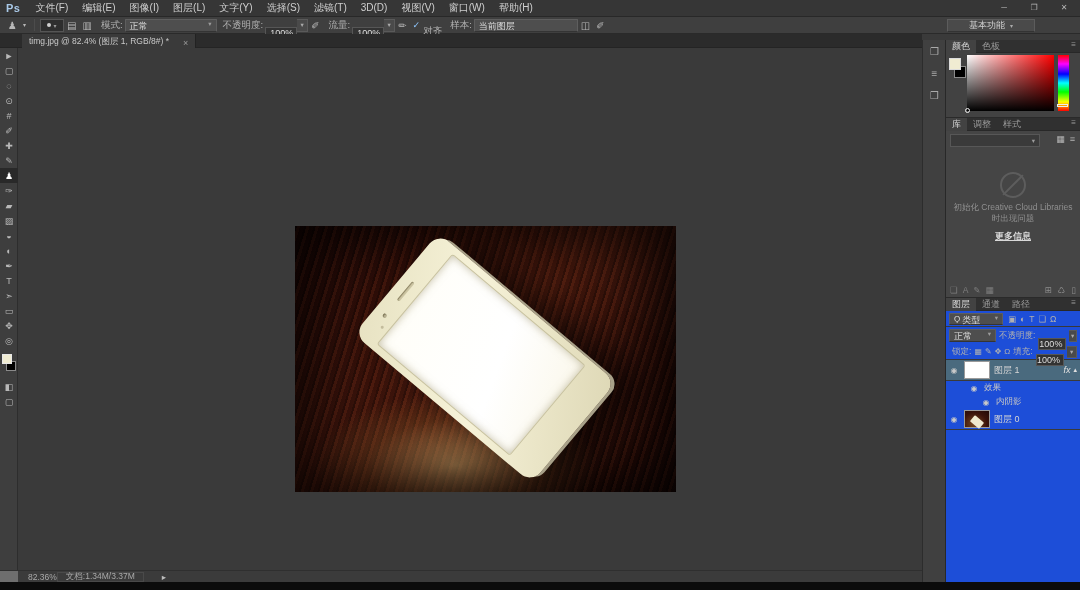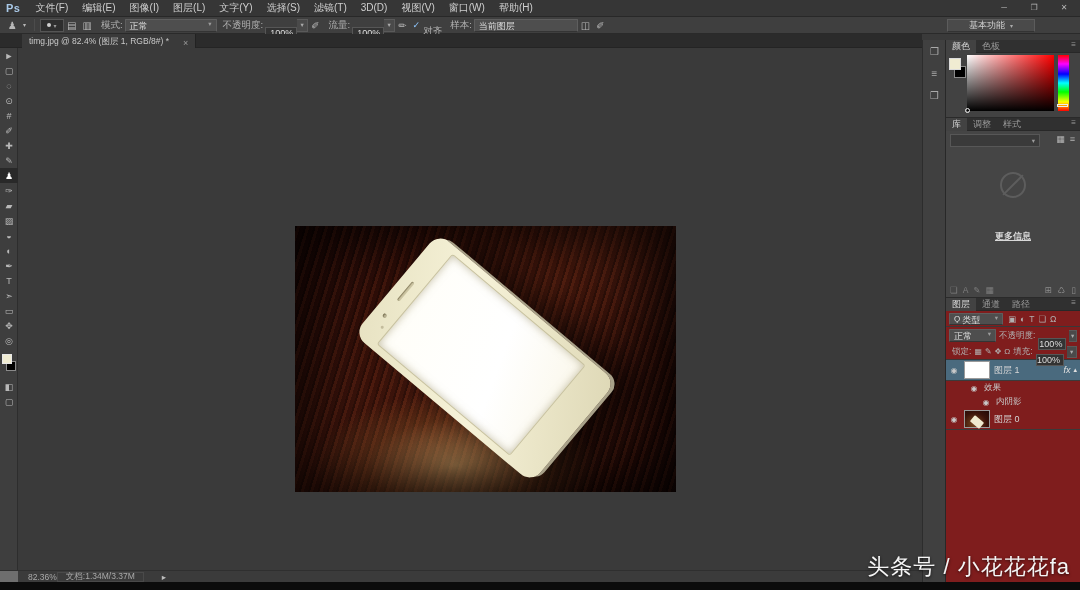--- a/index.html
+++ b/index.html
@@ -81,21 +81,21 @@
   .lib-panel { position:absolute; top:78px; left:0; right:0; height:180px; border-bottom:1px solid #2a2a2a; background:#454545; }
   .lib-search { position:absolute; top:16px; left:4px; width:90px; height:13px; background:#3a3a3a; border:1px solid #575757; display:flex; align-items:center; padding:0 4px; }
   .lib-view-icons { position:absolute; top:16px; right:5px; display:flex; gap:5px; color:#b5b5b5; font-size:9px; }
   .cc-logo { position:absolute; top:54px; left:50%; margin-left:-13px; width:26px; height:26px; border:2px solid #5d5d5d; border-radius:50%; }
   .cc-logo::after { content:""; position:absolute; left:-3px; top:10px; width:28px; height:2px; background:#5d5d5d; transform:rotate(-45deg); }
   .lib-msg { position:absolute; top:84px; left:6px; right:6px; text-align:center; font-size:8.5px; line-height:11px; color:#8f8f8f; }
   .lib-link { position:absolute; top:112px; left:0; right:0; text-align:center; font-size:9px; font-weight:bold; color:#d8d8d8; text-decoration:underline; }
   .lib-bottom { position:absolute; bottom:1px; left:0; right:0; height:13px; display:flex; align-items:center; padding:0 4px; gap:5px; color:#7e7e7e; font-size:8.5px; }
   .lib-bottom .right { margin-left:auto; display:flex; gap:6px; color:#8e8e8e; }
 
-  .layers-panel { position:absolute; top:258px; left:0; right:0; bottom:0; background:#7f1d1d; }
+  .layers-panel { position:absolute; top:258px; left:0; right:0; bottom:0; background:#1d4ed8; }
   .lp-row { display:flex; align-items:center; padding:0 3px; gap:3px; }
   .filter-row { height:16px; border-bottom:1px solid #383838; }
   .kind-dd { width:54px; height:12px; }
   .type-icons { display:flex; gap:4px; color:#b0b0b0; font-size:8.5px; margin-left:2px; }
   .blend-row { height:17px; }
   .blend-dd { width:66px; height:13px; }
   .small-label { font-size:8.5px; color:#b0b0b0; white-space:nowrap; }
   .lock-row { height:16px; border-bottom:1px solid #383838; }
   .lock-icons { display:flex; gap:3px; color:#b0b0b0; font-size:8px; }
   .layer-row { height:21px; display:flex; align-items:center; gap:4px; padding-left:2px; border-bottom:1px solid #3a3a3a; font-size:9px; color:#d5d5d5; }
@@ -257,20 +257,21 @@
         <span class="pmenu">≡</span>
       </div>
       <div class="lib-search">
         <span class="dd-arrow">▾</span>
       </div>
       <div class="lib-view-icons">
         <span>▦</span>
         <span>≡</span>
       </div>
       <div class="cc-logo"></div>
+      <div class="lib-msg">初始化 Creative Cloud Libraries 时出现问题</div>
       <div class="lib-link">更多信息</div>
       <div class="lib-bottom">
         <span>❏</span>
         <span>A</span>
         <span>✎</span>
         <span>▦</span>
         <span class="right">
           <span>⊞</span>
           <span>♺</span>
           <span>▯</span>
@@ -347,15 +348,14 @@
   </div>
 
   <div class="statusbar">
     <span class="status-corner"></span>
     <span class="zoom-field">82.36%</span>
     <span class="doc-field">文档:1.34M/3.37M</span>
     <span class="status-play">▸</span>
   </div>
   <div class="bottom-strip"></div>
 
-  <div class="watermark">头条号 / 小花花花fa</div>
 
 </div>
 
 </body></html>

